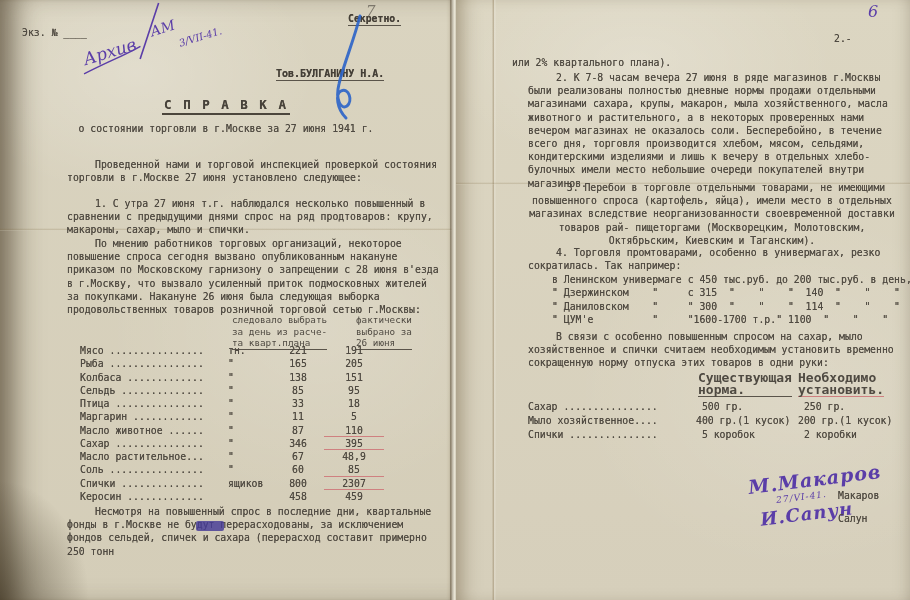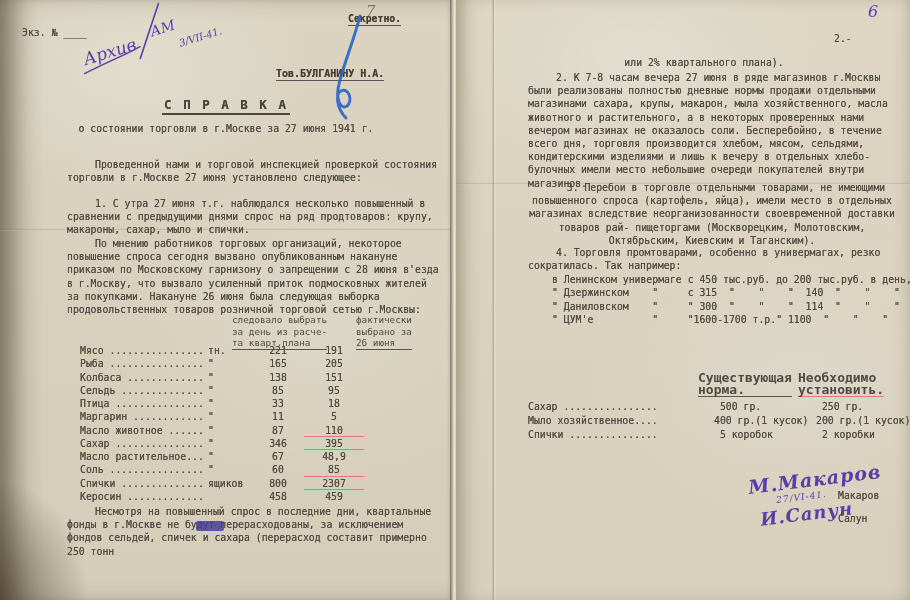--- a/index.html
+++ b/index.html
@@ -46,33 +46,33 @@
   .doc-title{position:absolute;left:0;width:100%;text-align:center;font-size:12.5px;font-weight:bold;
     letter-spacing:2px;color:#47423a;}
   .doc-title span{border-bottom:2.5px solid #4c463c;padding:0 2px 1px 2px;}
   .doc-subtitle{position:absolute;left:0;width:100%;text-align:center;}
 
   
   .t1-head{position:absolute;font-size:9.3px;line-height:11.6px;}
   .t1-rows{position:absolute;left:80px;top:344px;}
   .t1-row{display:flex;height:13.25px;white-space:pre;}
   .t1-label{width:128px;}
-  .t1-unit{width:44px;}
+  .t1-unit{width:44px;margin-left:20px;}
   .t1-plan{width:52px;text-align:center;}
   .t1-actual{width:60px;text-align:center;}
   .marked{border-bottom:1.6px solid #cf8080;}
 
   
   .store-lines{position:absolute;left:96px;top:273px;}
   .store-line{white-space:pre;height:13.4px;}
   .t2-head{position:absolute;font-size:13px;line-height:12px;font-weight:bold;}
   .t2-rows{position:absolute;left:72px;top:400px;}
   .t2-row{display:flex;height:14px;white-space:pre;}
   .t2-label{width:168px;}
-  .t2-cur{width:102px;margin-left:18px;}
+  .t2-cur{width:102px;}
   .t2-prop{width:130px;}
   .red-u{border-bottom:1.6px solid #cf8080;}
 
   
   .hand{font-family:"DejaVu Serif","Liberation Serif",serif;font-style:italic;}
   .purple{color:#5a3da8;}
   .pencil{color:#7d776b;}
   .sig{position:absolute;transform:rotate(-7deg);font-weight:bold;letter-spacing:1px;}
   .ink-blot{position:absolute;background:#463b98;opacity:.82;border-radius:2px;filter:blur(.5px);}
   svg{overflow:visible;}
@@ -213,32 +213,33 @@
 
   <div class="seam"></div>
 
   <div class="page page-right">
     <div class="crease-v" style="left:36px;"></div>
     <div class="crease-h" style="top:182px;"></div>
 
     <div class="hand purple" style="position:absolute;left:412px;top:2px;font-size:16px;">6</div>
     <div class="typed" style="position:absolute;left:378px;top:32px;">2.-</div>
 
-    <div class="para typed noindent" style="left:64px;top:56px;width:368px;text-align:center;">или 2% квартального плана).</div>
+    <div class="para typed noindent" style="left:56px;top:56px;width:368px;">или 2% квартального плана).</div>
     <div class="para typed" style="left:72px;top:71px;width:368px;">2. К 7-8 часам вечера 27 июня в ряде магазинов г.Москвы были реализованы полностью дневные нормы продажи отдельными магазинами сахара, крупы, макарон, мыла хозяйственного, масла животного и растительного, а в некоторых проверенных нами вечером магазинах не оказалось соли. Бесперебойно, в течение всего дня, торговля производится хлебом, мясом, сельдями, кондитерскими изделиями и лишь к вечеру в отдельных хлебо-булочных имели место небольшие очереди покупателей внутри магазинов.</div>
     <div class="para typed" style="left:72px;top:181px;width:368px;text-align:center;">3. Перебои в торговле отдельными товарами, не имеющими повышенного спроса (картофель, яйца), имели место в отдельных магазинах вследствие неорганизованности своевременной доставки товаров рай- пищеторгами (Москворецким, Молотовским, Октябрьским, Киевским и Таганским).</div>
     <div class="para typed" style="left:72px;top:246px;width:368px;">4. Торговля промтоварами, особенно в универмагах, резко сократилась. Так например:</div>
 
     <div class="store-lines typed">
       <div class="store-line">в Ленинском универмаге с 450 тыс.руб. до 200 тыс.руб. в день,</div>
         <div class="store-line">" Дзержинском    "     с 315  "    "    "  140  "    "    "</div>
         <div class="store-line">" Даниловском    "     " 300  "    "    "  114  "    "    "</div>
         <div class="store-line">" ЦУМ'е          "     "1600-1700 т.р." 1100  "    "    "</div>
     </div>
 
+    <div class="para typed" style="left:72px;top:330px;width:368px;">В связи с особенно повышенным спросом на сахар, мыло хозяйственное и спички считаем необходимым установить временно сокращенную норму отпуска этих товаров в одни руки:</div>
 
     <div class="t2-head" style="left:242px;top:372px;">
       <div>Существующая</div>
       <div class="brule">норма.</div>
     </div>
     <div class="t2-head" style="left:342px;top:372px;">
       <div>Необходимо</div>
       <div class="red-u">установить.</div>
     </div>
 

